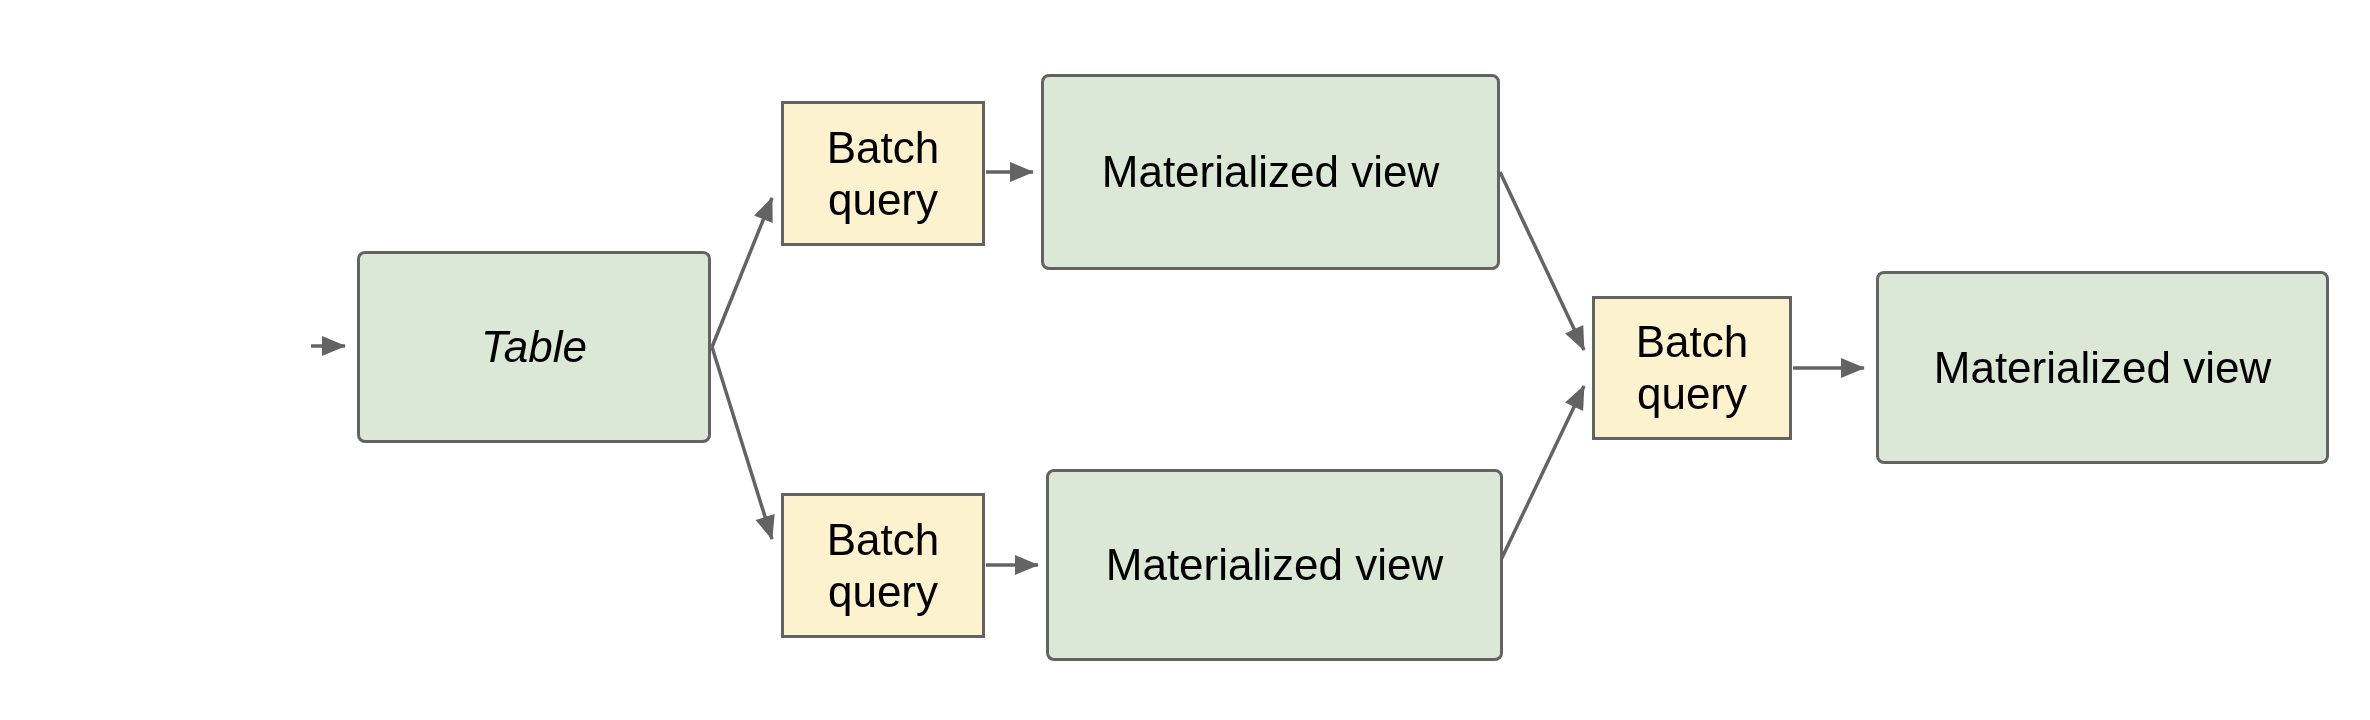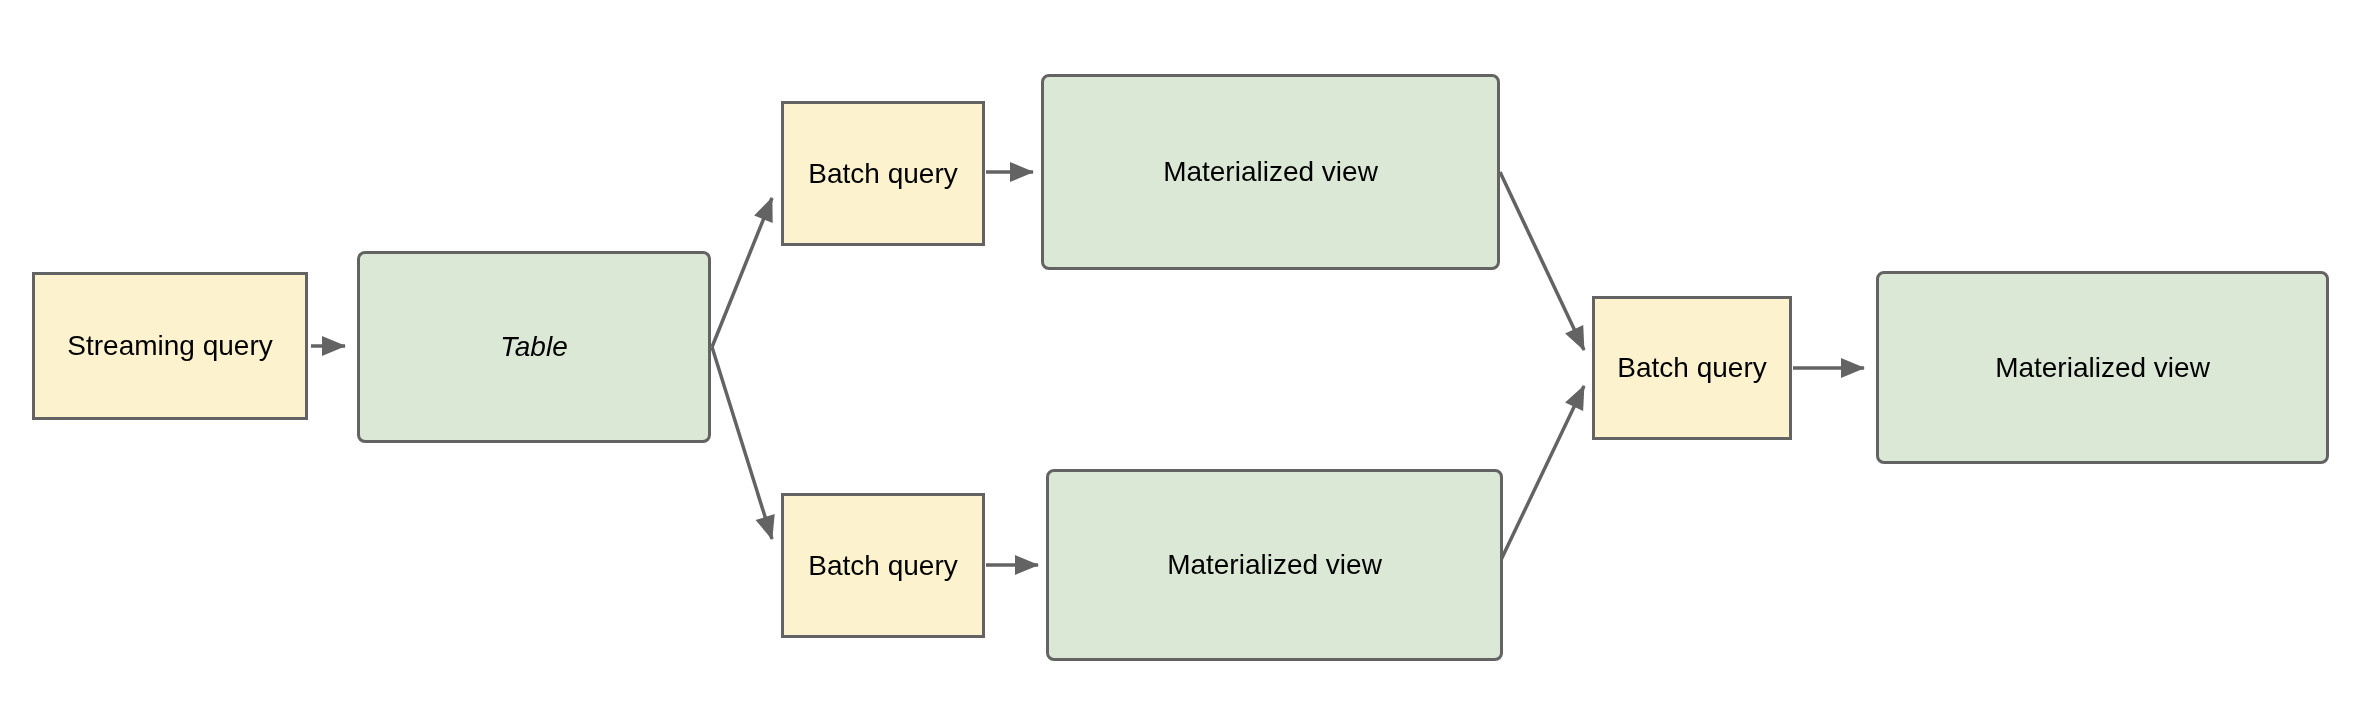--- a/index.html
+++ b/index.html
@@ -16,21 +16,21 @@
     overflow: hidden;
   }
   .node {
     position: absolute;
     box-sizing: border-box;
     border: 3px solid #636363;
     display: flex;
     align-items: center;
     justify-content: center;
     text-align: center;
-    font-size: 28px;
+    font-size: 44px;
     line-height: 1.18;
     color: #000000;
   }
   .node .label { padding: 0 8px; }
   .query  { background: #fcf2cd; }
   .view   { background: #dbe8d5; border-radius: 8px; }
 
   #n-streaming    { left: 32px;   top: 272px; width: 276px; height: 148px; }
   #n-table        { left: 357px;  top: 251px; width: 354px; height: 192px; font-style: italic; }
   #n-batch-top    { left: 781px;  top: 101px; width: 204px; height: 145px; }
@@ -66,23 +66,20 @@
     <line x1="311" y1="346" x2="345" y2="346" marker-end="url(#arrowhead)"></line>
     <line x1="712" y1="347" x2="772" y2="198" marker-end="url(#arrowhead)"></line>
     <line x1="712" y1="347" x2="772" y2="539" marker-end="url(#arrowhead)"></line>
     <line x1="986" y1="172" x2="1033" y2="172" marker-end="url(#arrowhead)"></line>
     <line x1="986" y1="565" x2="1038" y2="565" marker-end="url(#arrowhead)"></line>
     <line x1="1500" y1="172" x2="1584" y2="350" marker-end="url(#arrowhead)"></line>
     <line x1="1500" y1="562" x2="1584" y2="386" marker-end="url(#arrowhead)"></line>
     <line x1="1793" y1="368" x2="1864" y2="368" marker-end="url(#arrowhead)"></line>
   </svg>
 
-  <div class="node query" id="n-streaming">
-    <span class="label">Streaming query</span>
-  </div>
 
   <div class="node view" id="n-table">
     <span class="label">Table</span>
   </div>
 
   <div class="node query" id="n-batch-top">
     <span class="label">Batch query</span>
   </div>
 
   <div class="node view" id="n-mv-top">

